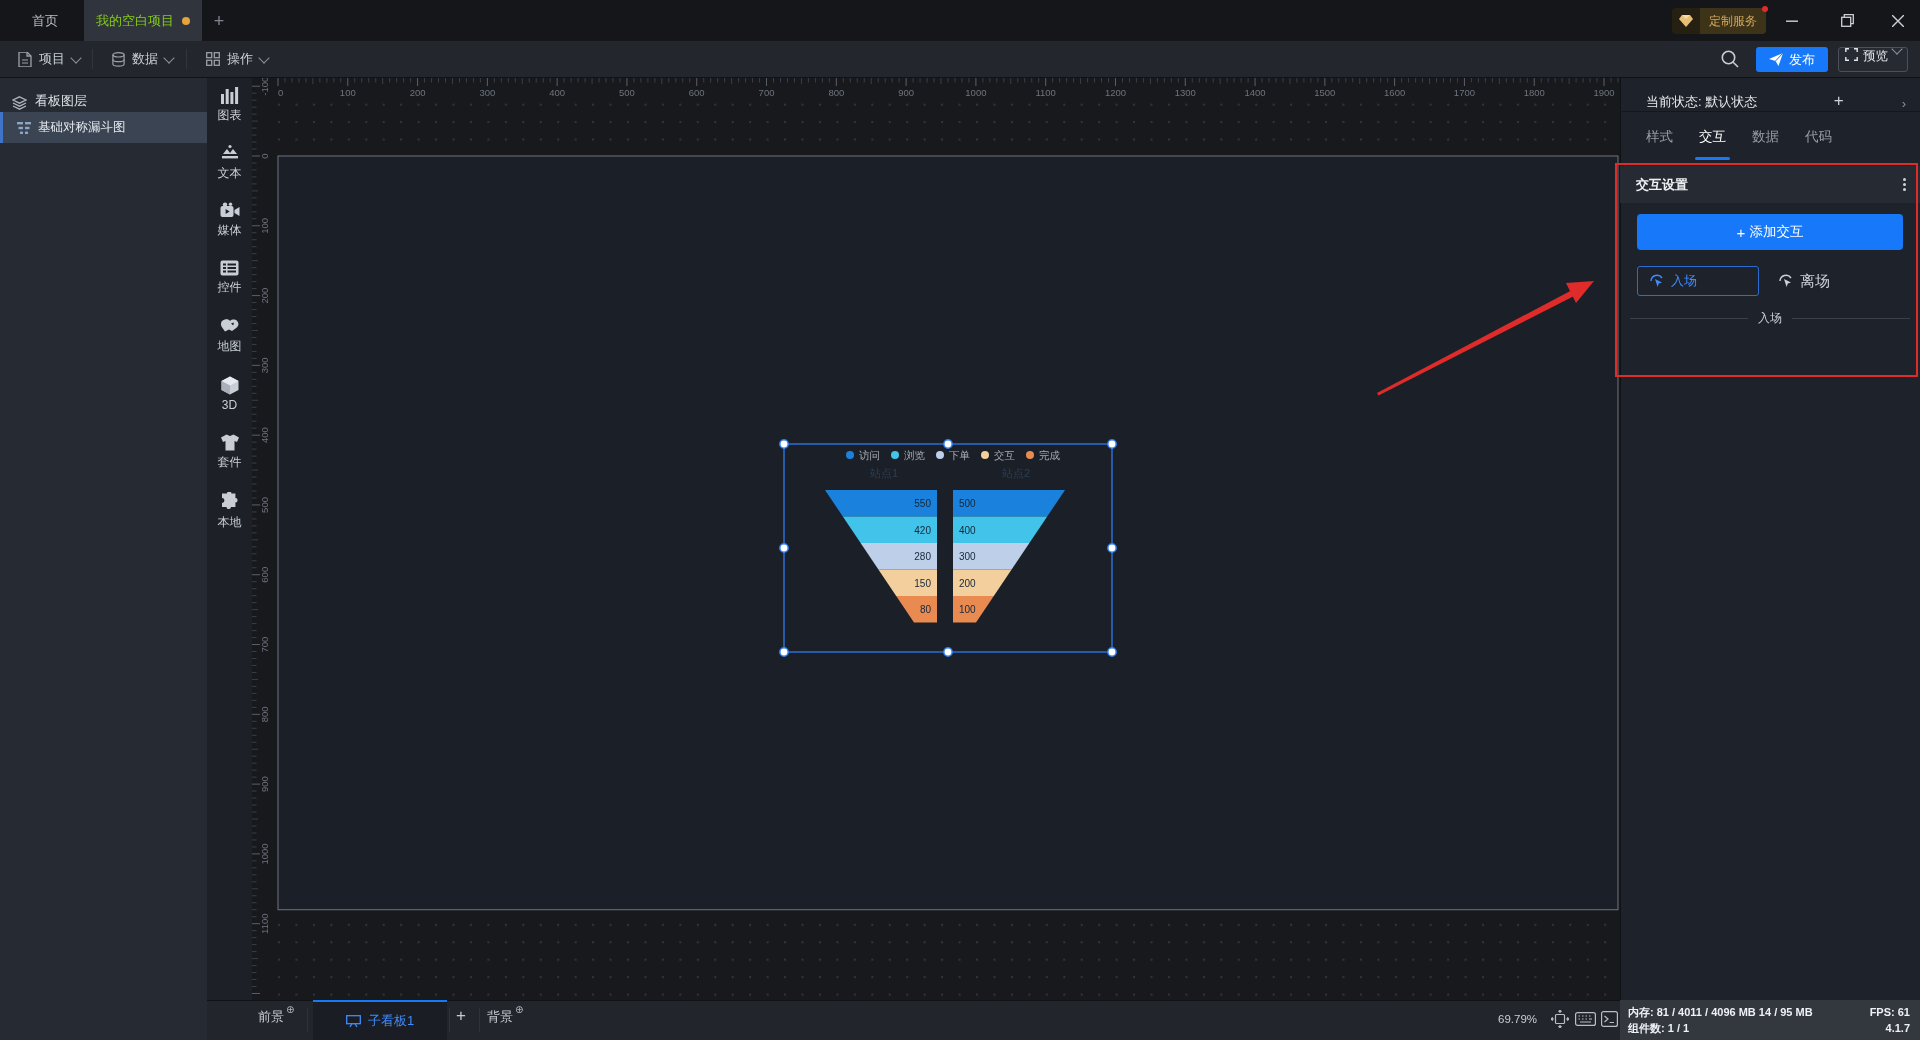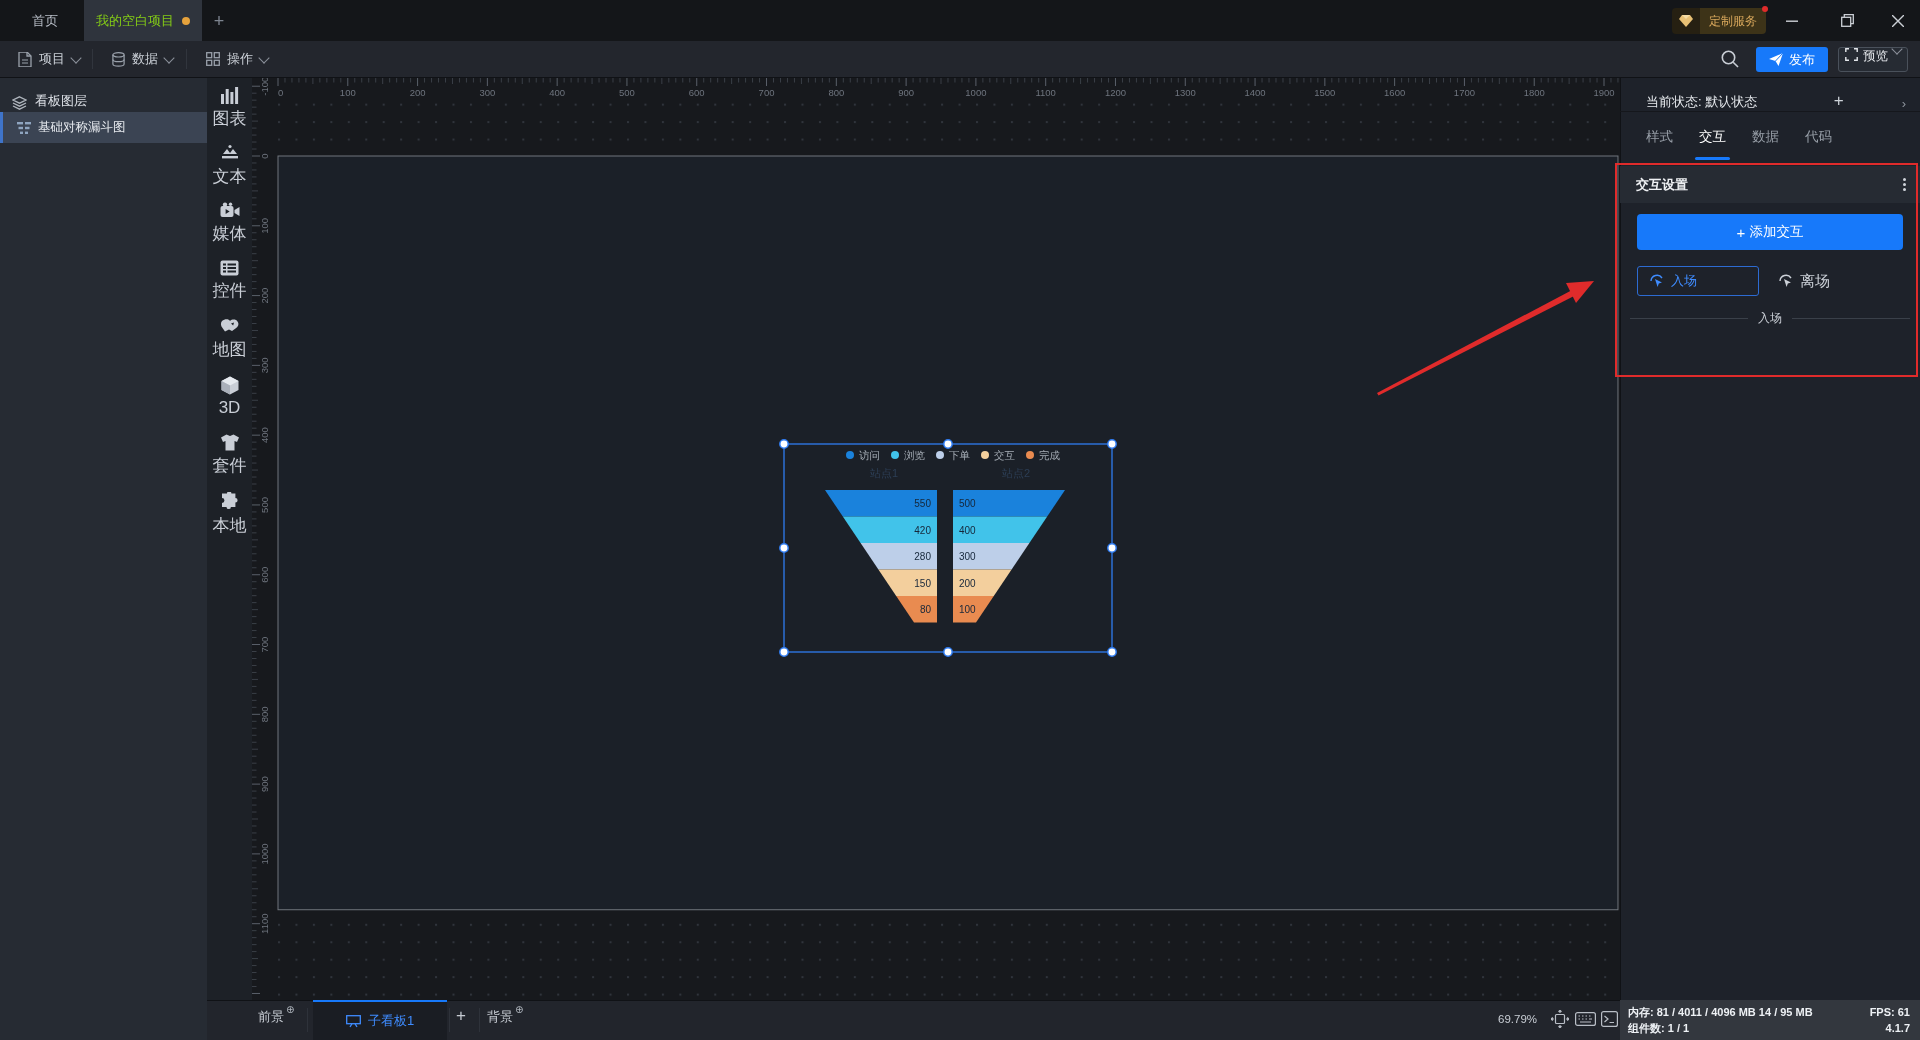--- a/index.html
+++ b/index.html
@@ -47,21 +47,21 @@
   #layers-header { left:0; top:0; width:207px; height:32px; display:flex; align-items:flex-end;
     gap:8px; padding:0 12px; color:#dde1e7; font-size:13px; }
   #layer-item { left:0; top:34px; width:207px; height:31px; background:#3b4453;
     border-left:3px solid #3f74c9; display:flex; align-items:center; gap:7px;
     padding:0 10px 0 14px; color:#e8ebf0; font-size:12.5px; }
 
   
   #iconbar { left:207px; top:78px; width:45px; height:922px; background:#1d2127; }
   .cmp-item { position:absolute; left:0; width:45px; height:46px; display:flex;
     flex-direction:column; align-items:center; gap:3px; color:#c9ced6; }
-  .cmp-item .lbl { font-size:17px; }
+  .cmp-item .lbl { font-size:12px; }
 
   
   #inspector { left:1620px; top:78px; width:300px; height:922px; background:#1e222a;
     border-left:1px solid #101216; }
   #state-row { left:1620px; top:78px; width:300px; height:34px; display:flex; align-items:flex-end;
     padding:0 14px 0 26px; color:#e7eaee; font-size:13px; border-bottom:1px solid #15171c;gap:44px; }
   #state-plus { margin-left:auto; color:#cfd4da; font-size:17px; }
   #state-arrow { margin-left:14px; color:#8d939c; font-size:13px; }
   #insp-tabs { left:1620px; top:112px; width:300px; height:50px; display:flex; align-items:center;
     gap:26px; padding-left:26px; font-size:13.5px; color:#969da6; }

